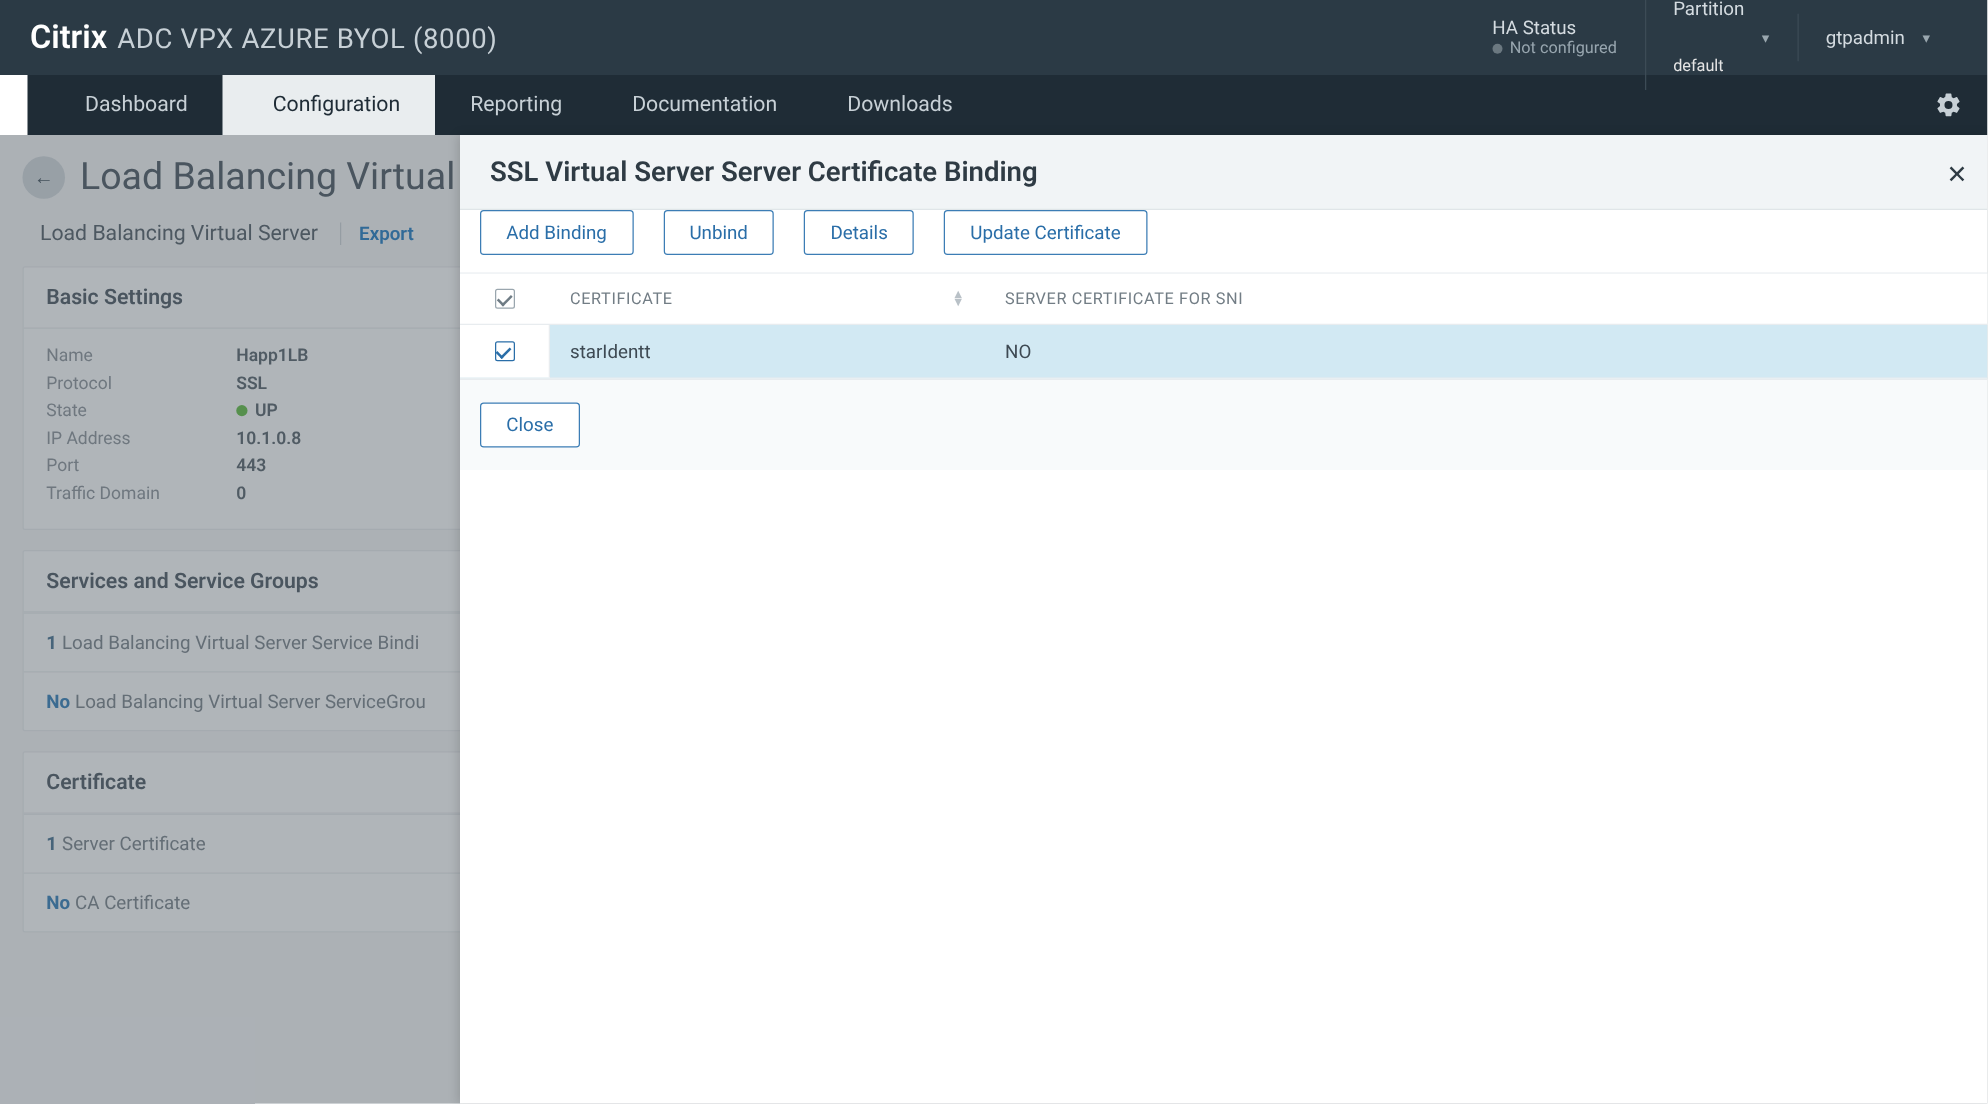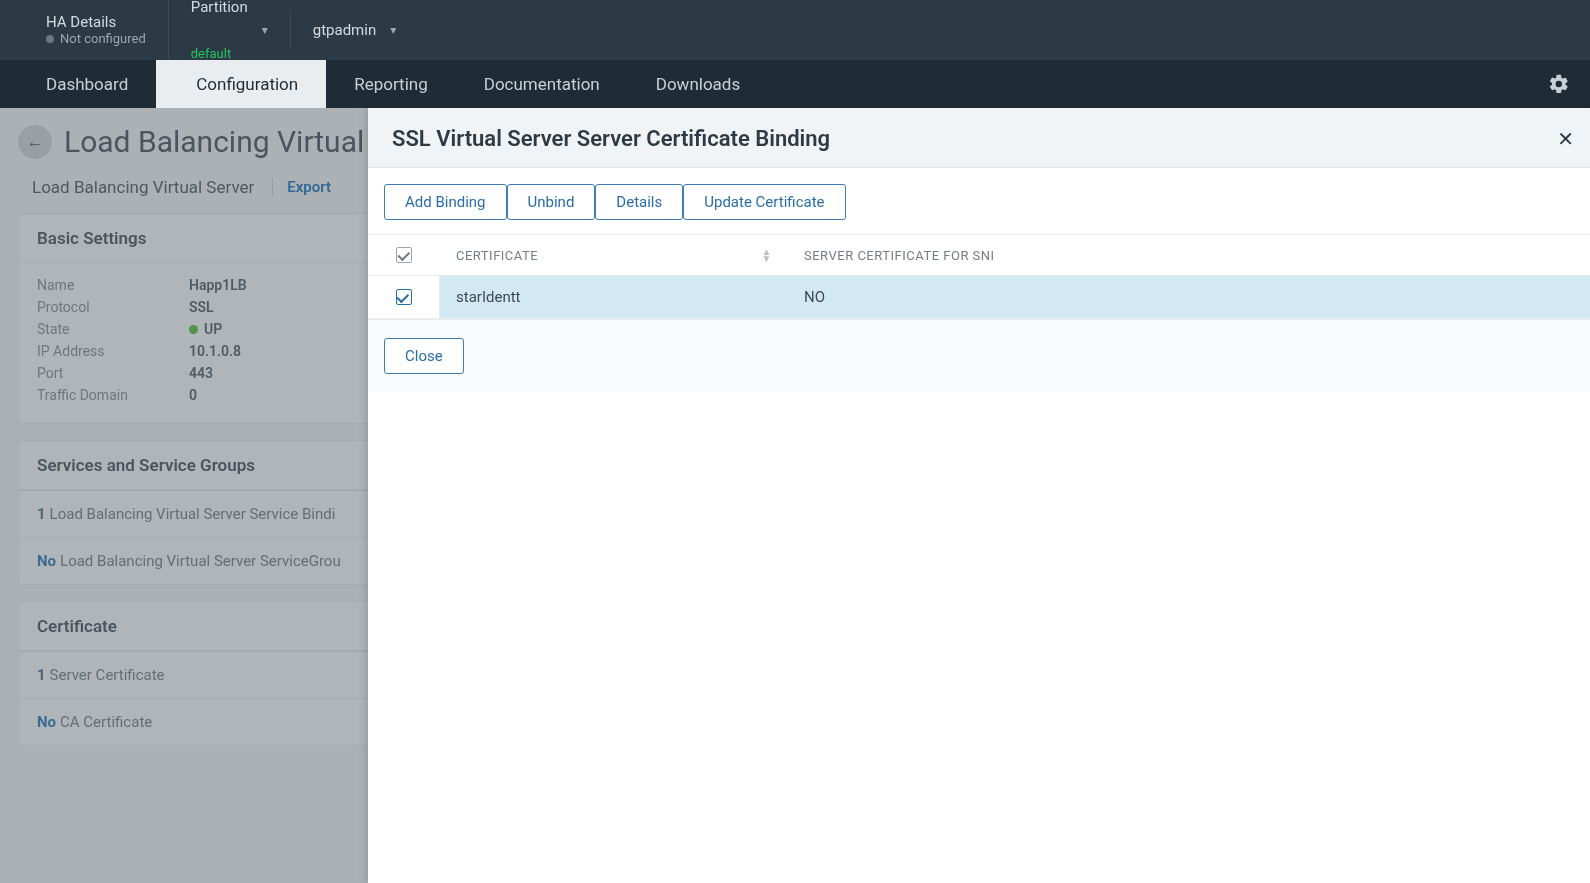--- a/index.html
+++ b/index.html
@@ -62,30 +62,31 @@
     }
     .ha-title { font-size: 15px; color: #d4dbe0; }
     .ha-sub { font-size: 13px; color: #98a6af; display: flex; align-items: center; gap: 6px;}
     .ha-dot {
       width: 8px; height: 8px; border-radius: 50%;
       background: #6b7880;
       display: inline-block;
     }
     .partition { display: flex; flex-direction: column; line-height: 1.2;}
     .partition-title { font-size: 15px; color: #d4dbe0;}
-    .partition-sub { font-size: 13px; color: #22c55e; margin-top: 30px;}
+    .partition-sub { font-size: 13px; color: #e5e5e5; margin-top: 30px;}
     .chev { color: #9aa7af; font-size: 12px; margin-left: 6px;}
     .user { font-size: 15px; color: #d4dbe0;}
     
     .navbar {
       background: #1f2c36;
       height: 48px;
       display: flex;
       align-items: stretch;
       padding-left: 18px;
+      margin-left: 22px;
     }
     .nav-tab {
       color: #c7d0d6;
       font-size: 17px;
       padding: 0 28px;
       display: flex;
       align-items: center;
       cursor: pointer;
     }
     .nav-tab.active {
@@ -179,22 +180,22 @@
       border-bottom: 1px solid #e0e5e8;
       display: flex; align-items: center; justify-content: space-between;
     }
     .modal-title {
       font-size: 22px; font-weight: 600; color: #2f3b44;
     }
     .modal-close {
       font-size: 20px; color: #2f3b44; cursor: pointer; background: none; border: none;
     }
     .modal-toolbar {
-      padding: 16px 24px 14px 16px;
-      display: flex; 
+      padding: 0 24px 14px 16px;
+      display: flex; gap: 24px;
       border-bottom: 1px solid #e8ecef;
     }
     .btn {
       border: 1px solid #3c7db5;
       color: #2a6ea8;
       background: #fff;
       padding: 8px 20px;
       font-size: 15px;
       border-radius: 3px;
       cursor: pointer;
@@ -249,24 +250,28 @@
       padding: 18px 16px;
       background: #f8fafb;
       border-top: 1px solid #e8ecef;
     }
     svg.gear { width: 22px; height: 22px; fill: #c7d0d6; }
   </style>
 </head>
 <body>
 
 <div class="topbar">
+  <div class="topbar-left">
+    <span class="brand">Citrix</span>
+    <span class="product">ADC VPX AZURE BYOL (8000)</span>
+  </div>
   <div class="topbar-right">
     <div class="topbar-item">
       <div class="ha-status">
-        <span class="ha-title">HA Details</span>
+        <span class="ha-title">HA Status</span>
         <span class="ha-sub">
             <span class="ha-dot"></span>
             <span>Not configured</span>
           </span>
       </div>
     </div>
     <div class="topbar-item">
       <div class="partition">
         <span class="partition-title">Partition</span>
         <span class="partition-sub">default</span>

